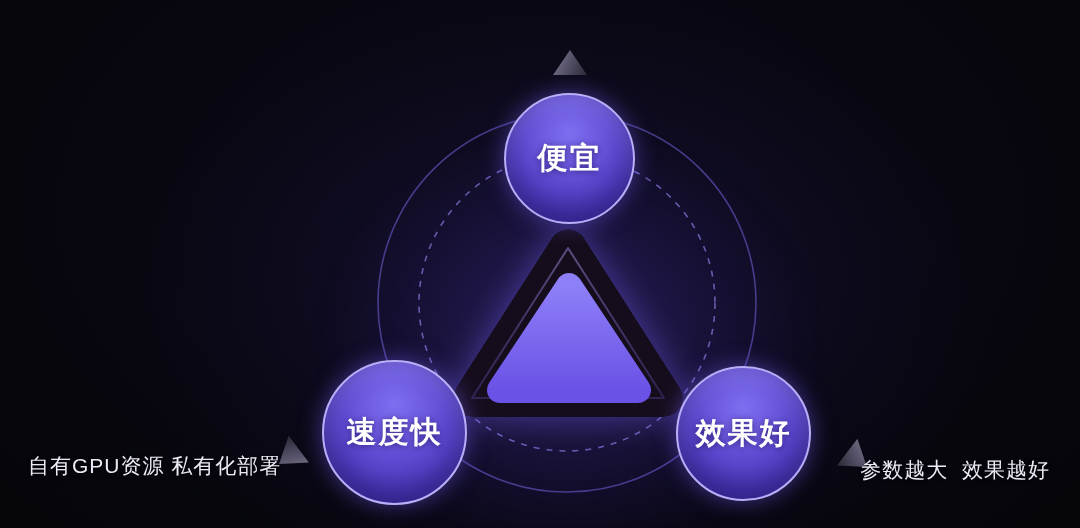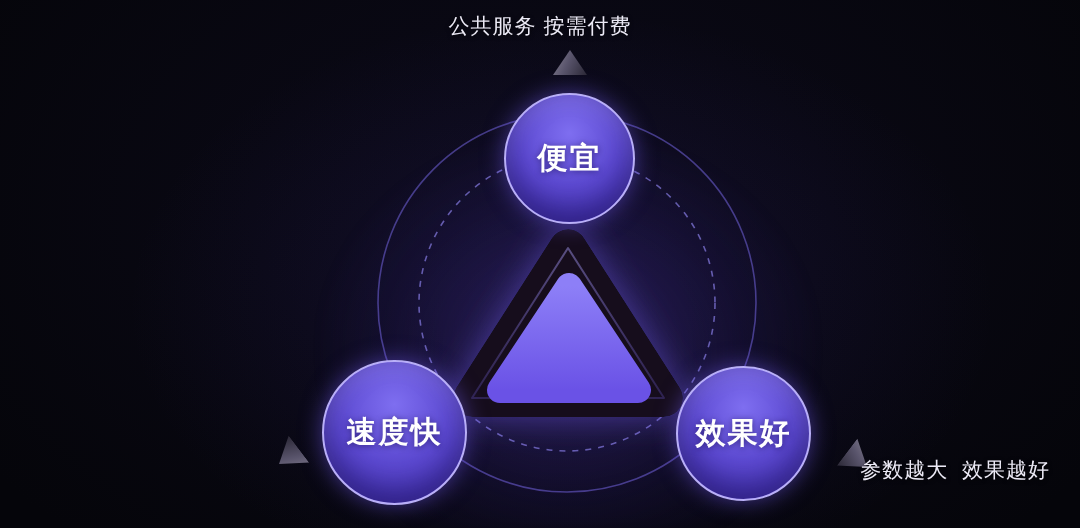--- a/index.html
+++ b/index.html
@@ -136,16 +136,16 @@
     <span class="node-label">便宜</span>
   </div>
   <div class="node node-right">
     <span class="node-label">效果好</span>
   </div>
 
   <div class="pointer pointer-top"></div>
   <div class="pointer pointer-left"></div>
   <div class="pointer pointer-right"></div>
 
-  <div class="annotation annotation-top">公共服务 按需付费</div>
+  <div class="annotation annotation-left">自有GPU资源 私有化部署</div>
   <div class="annotation annotation-right">参数越大  效果越好</div>
 
 </div>
 
 </body></html>

